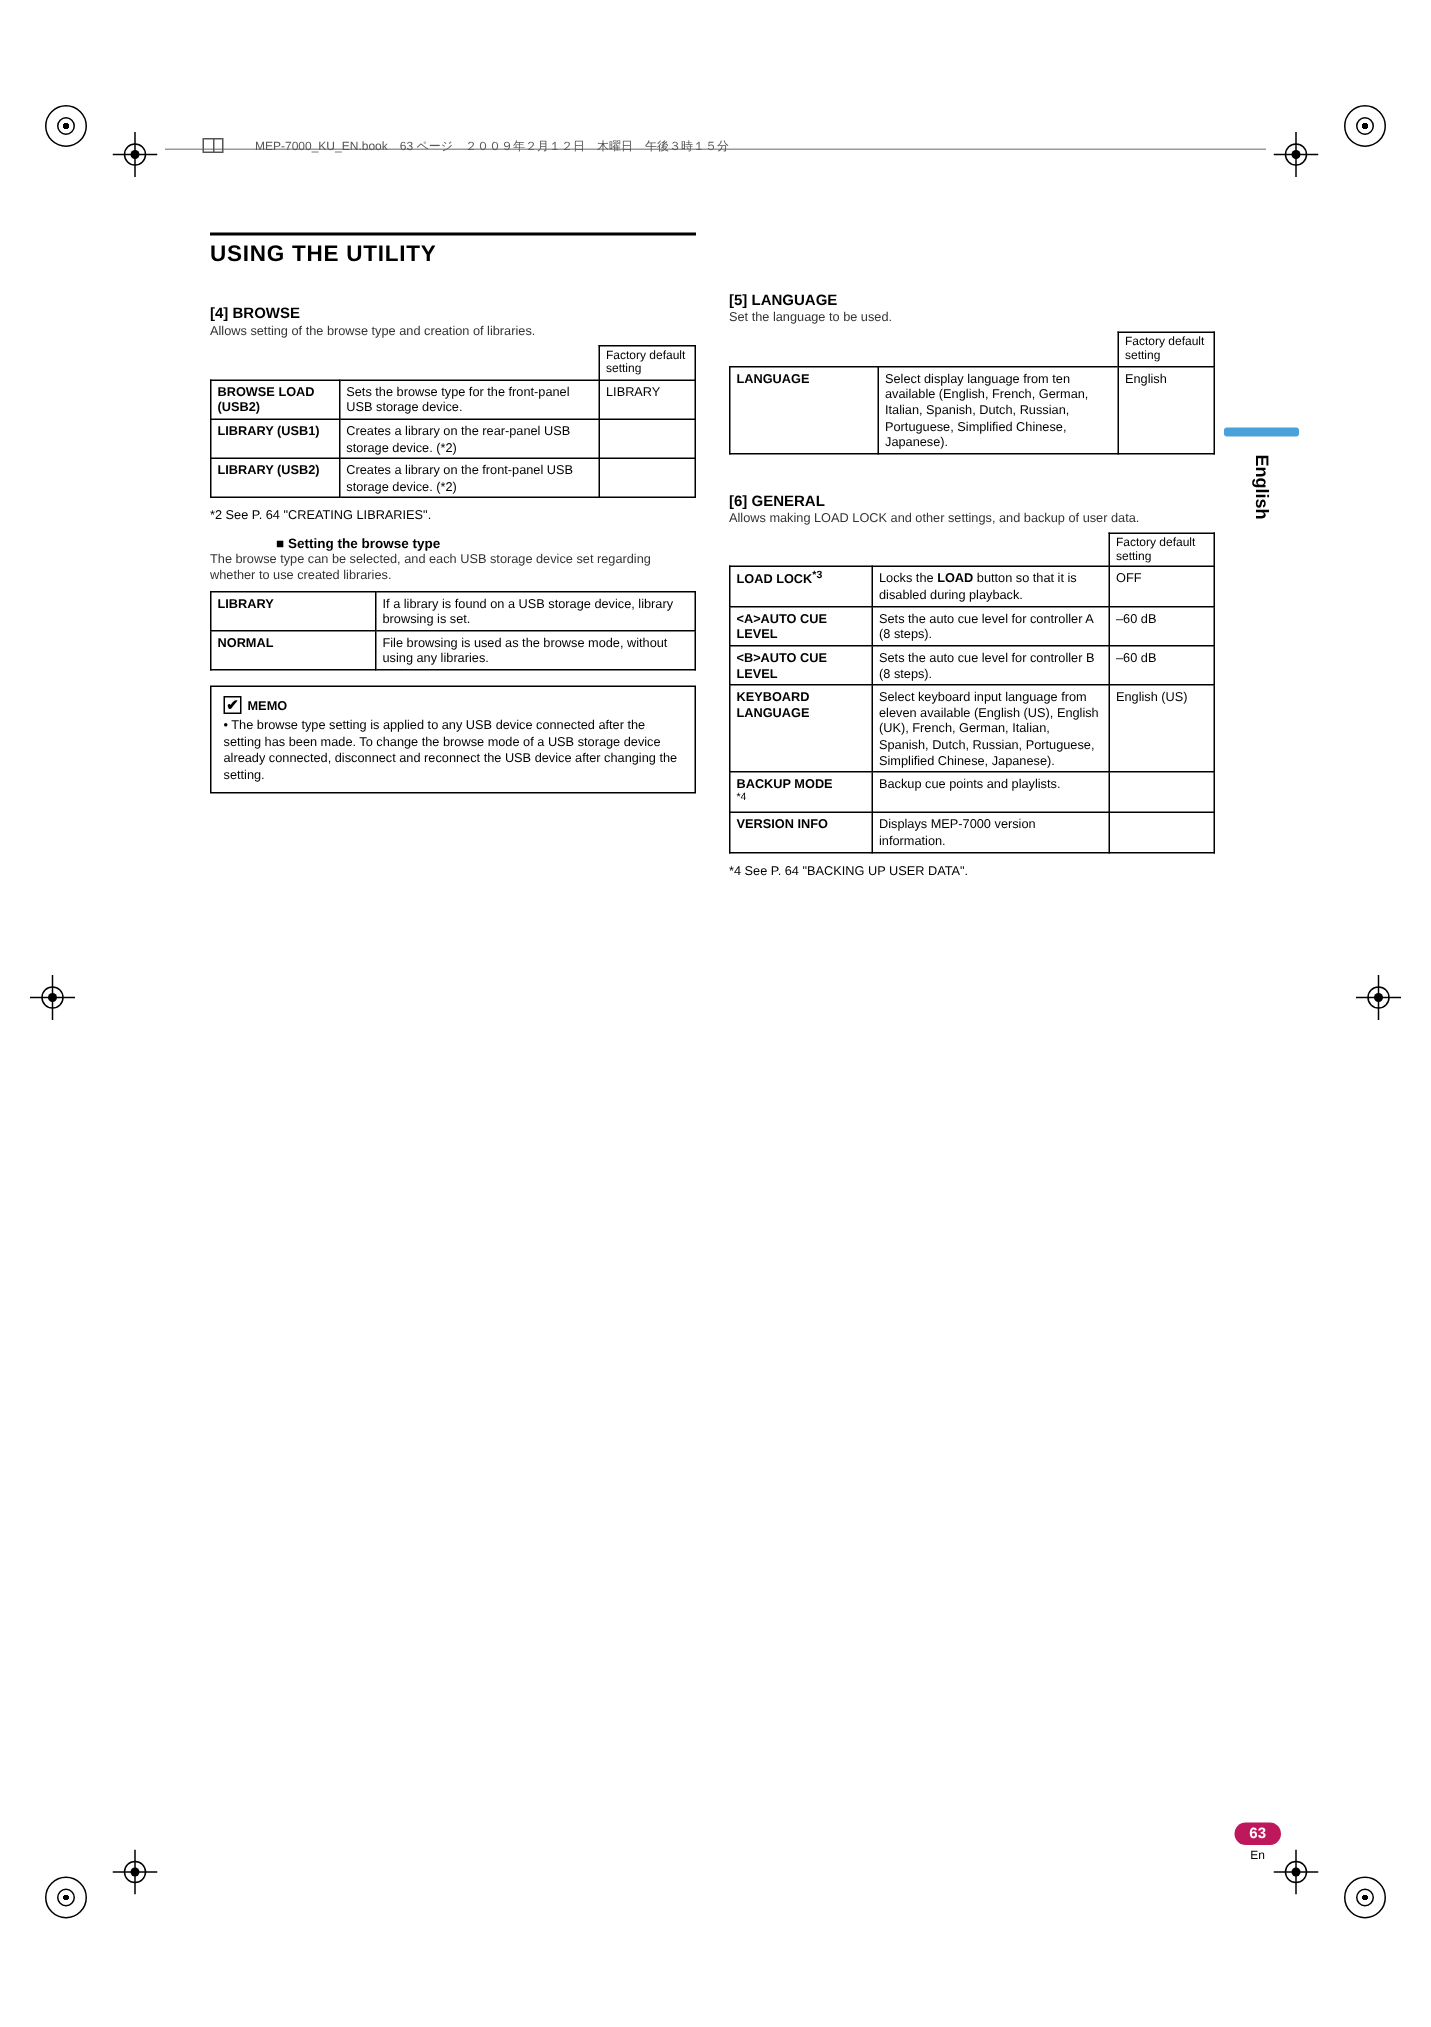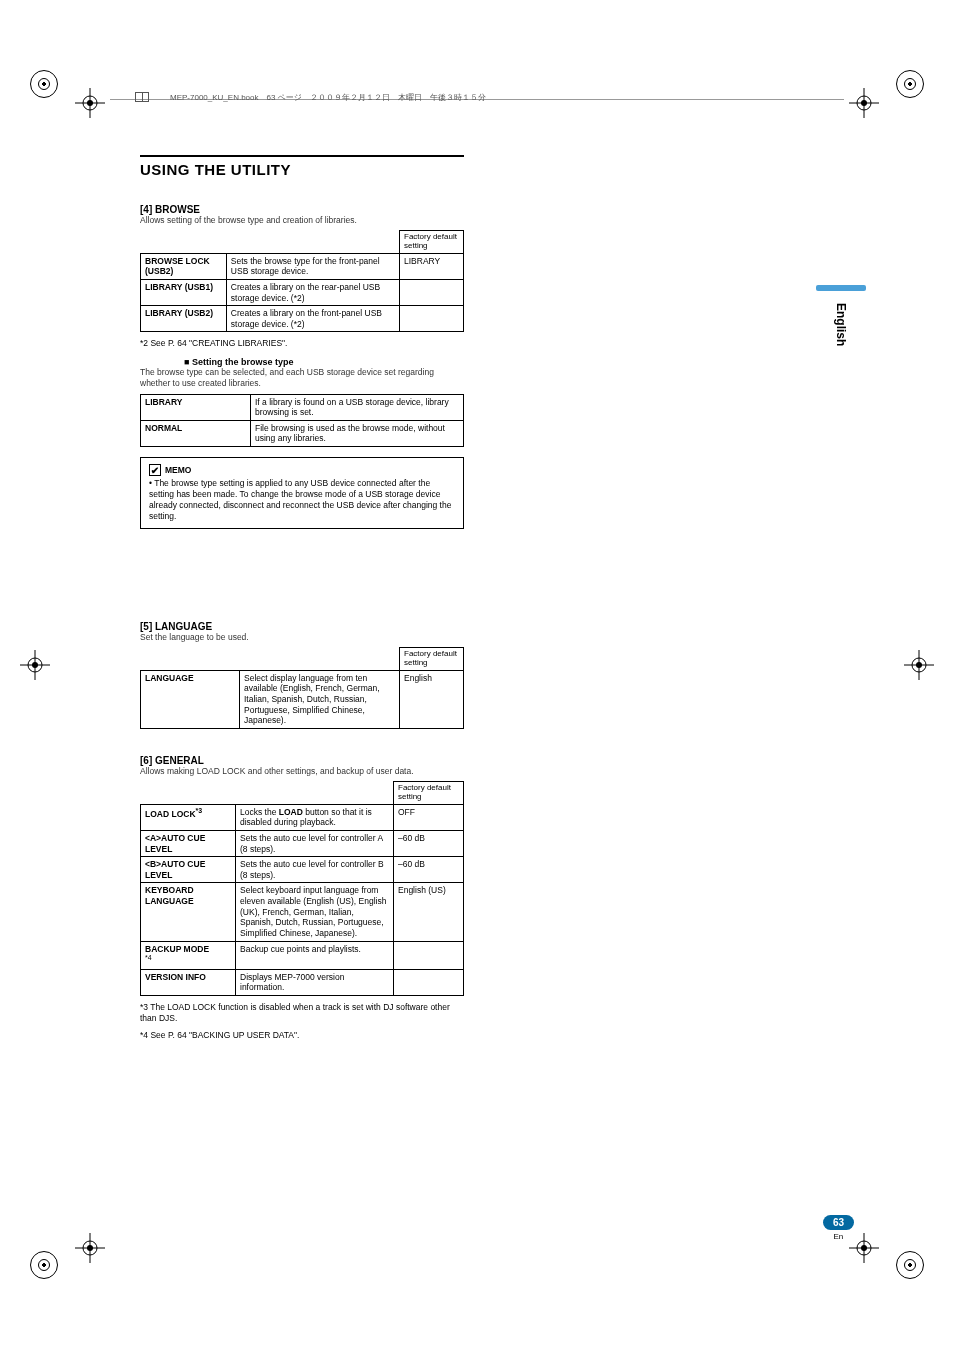--- a/index.html
+++ b/index.html
@@ -62,21 +62,21 @@
     margin: 30px 0 8px 0;
   }
   .section-title-bar .bar {
     height: 2px; background: #000; margin-bottom: 4px;
   }
   .section-title-bar .title {
     font-size: 15px; font-weight: 900; letter-spacing: 0.5px;
   }
   .content {
     position: absolute; top: 125px; left: 140px; width: 670px;
-    display: flex; gap: 22px; flex-direction: column;
+    display: flex; gap: 22px;
   }
   .col { width: 324px; }
   .h4 { font-size: 10px; font-weight: 900; margin-top: 26px; }
   .sub { font-size: 8.5px; color: #333; margin-bottom: 4px; line-height: 1.3; }
   table.grid {
     border-collapse: collapse; width: 100%; font-size: 8.5px;
     margin-bottom: 6px;
     padding-left: 20px;
   }
   table.grid td, table.grid th {
@@ -111,21 +111,21 @@
     width: 50px; height: 6px; background: #4aa0d8; margin-bottom: 12px;
     border-radius: 2px;
   }
   .side-tab .lang {
     writing-mode: vertical-rl; font-weight: 900; font-size: 12px;
   }
   .page-badge {
     position: absolute; right: 100px; bottom: 110px; text-align: center;
   }
   .page-badge .pill {
-    background: #0369a1; color: #fff; border-radius: 10px; padding: 2px 10px;
+    background: #be185d; color: #fff; border-radius: 10px; padding: 2px 10px;
     font-size: 10px; font-weight: 700; display: inline-block;
   }
   .page-badge .en { font-size: 8px; margin-top: 2px; }
   .sup { font-size: 7px; vertical-align: super; }
 </style>
 </head>
 <body>
 
 <div class="reg-top-left"><span class="reg-circle"><span class="reg-circle-inner"></span></span></div>
 <div class="reg-top-right"><span class="reg-circle"><span class="reg-circle-inner"></span></span></div>
@@ -199,21 +199,21 @@
     <div class="sub">Allows setting of the browse type and creation of libraries.</div>
 
     <table class="grid">
       <tbody>
           <tr class="head-row">
         <td style="border:none"></td>
             <td style="border:none"></td>
         <td class="factory-head" style="width:64px">Factory default setting</td>
       </tr>
       <tr>
-        <td class="row-head">BROWSE LOCK (USB2)</td>
+        <td class="row-head">BROWSE LOAD (USB2)</td>
         <td>Sets the browse type for the front-panel USB storage device.</td>
         <td>LIBRARY</td>
       </tr>
       <tr>
         <td class="row-head">LIBRARY (USB1)</td>
         <td>Creates a library on the rear-panel USB storage device. (*2)</td>
         <td></td>
       </tr>
       <tr>
         <td class="row-head">LIBRARY (USB2)</td>
@@ -315,21 +315,20 @@
         <td></td>
       </tr>
       <tr>
         <td class="row-head">VERSION INFO</td>
         <td>Displays MEP-7000 version information.</td>
         <td></td>
       </tr>
     </tbody>
       </table>
 
-    <div class="footnote">*3  The LOAD LOCK function is disabled when a track is set with DJ software other than DJS.</div>
     <div class="footnote">*4  See P. 64 "BACKING UP USER DATA".</div>
   </div>
 </div>
 
 <div class="side-tab">
   <div class="blue"></div>
   <div class="lang">English</div>
 </div>
 
 <div class="page-badge">

